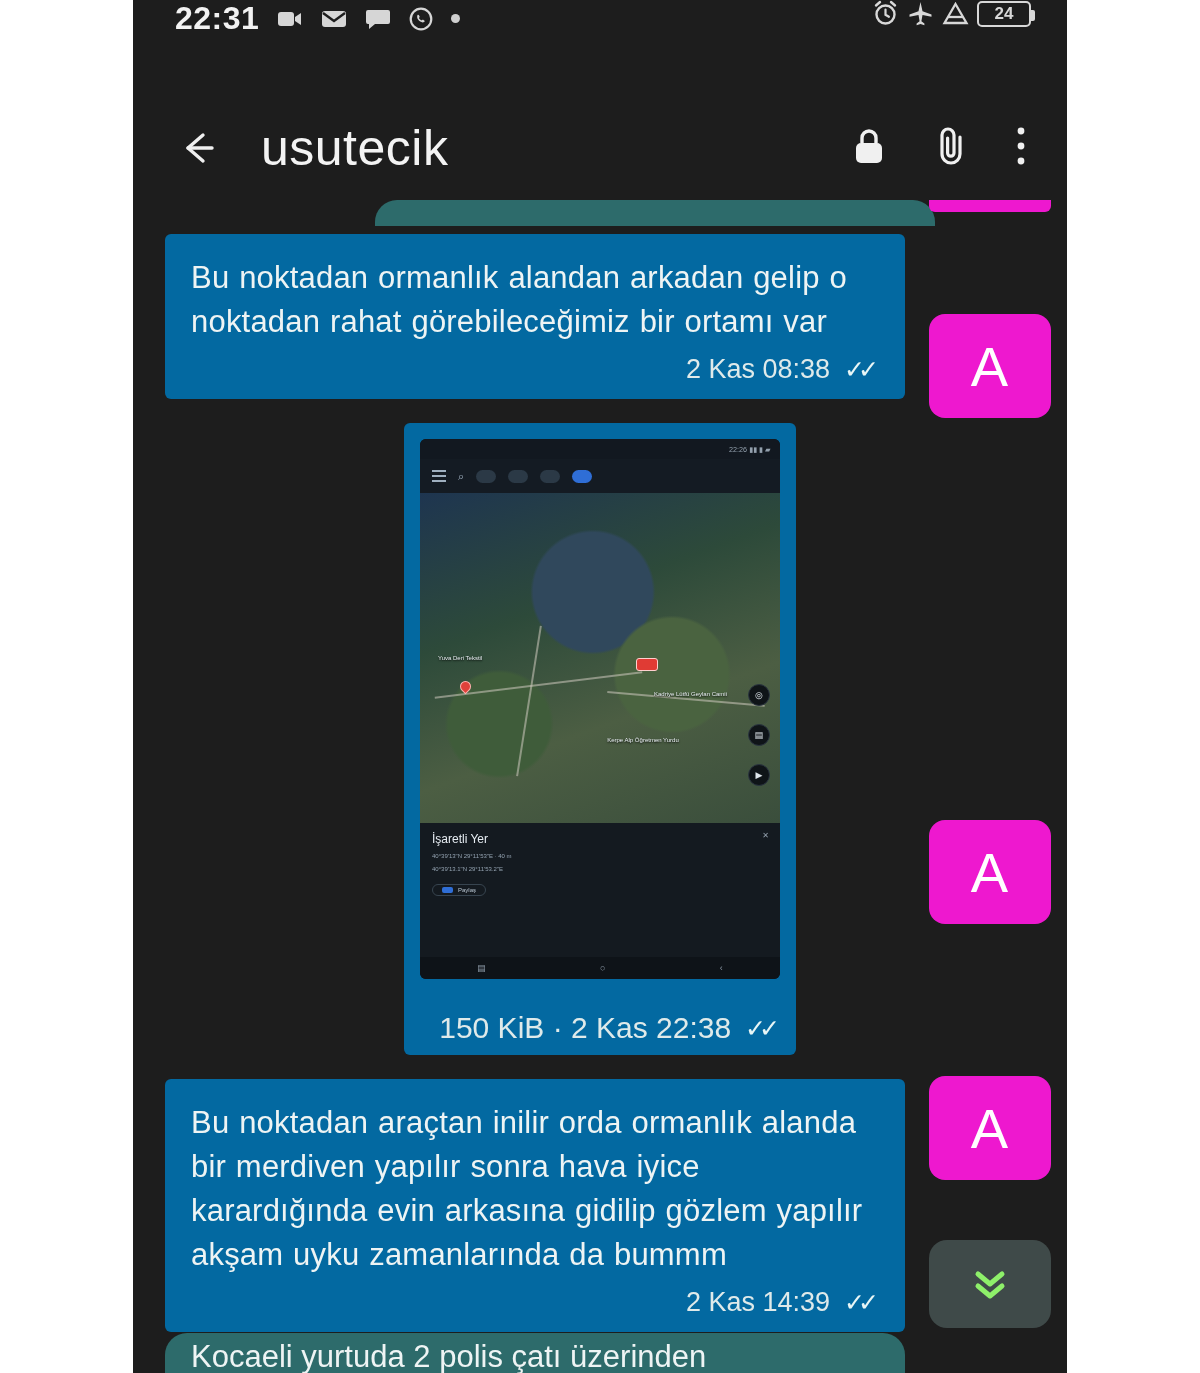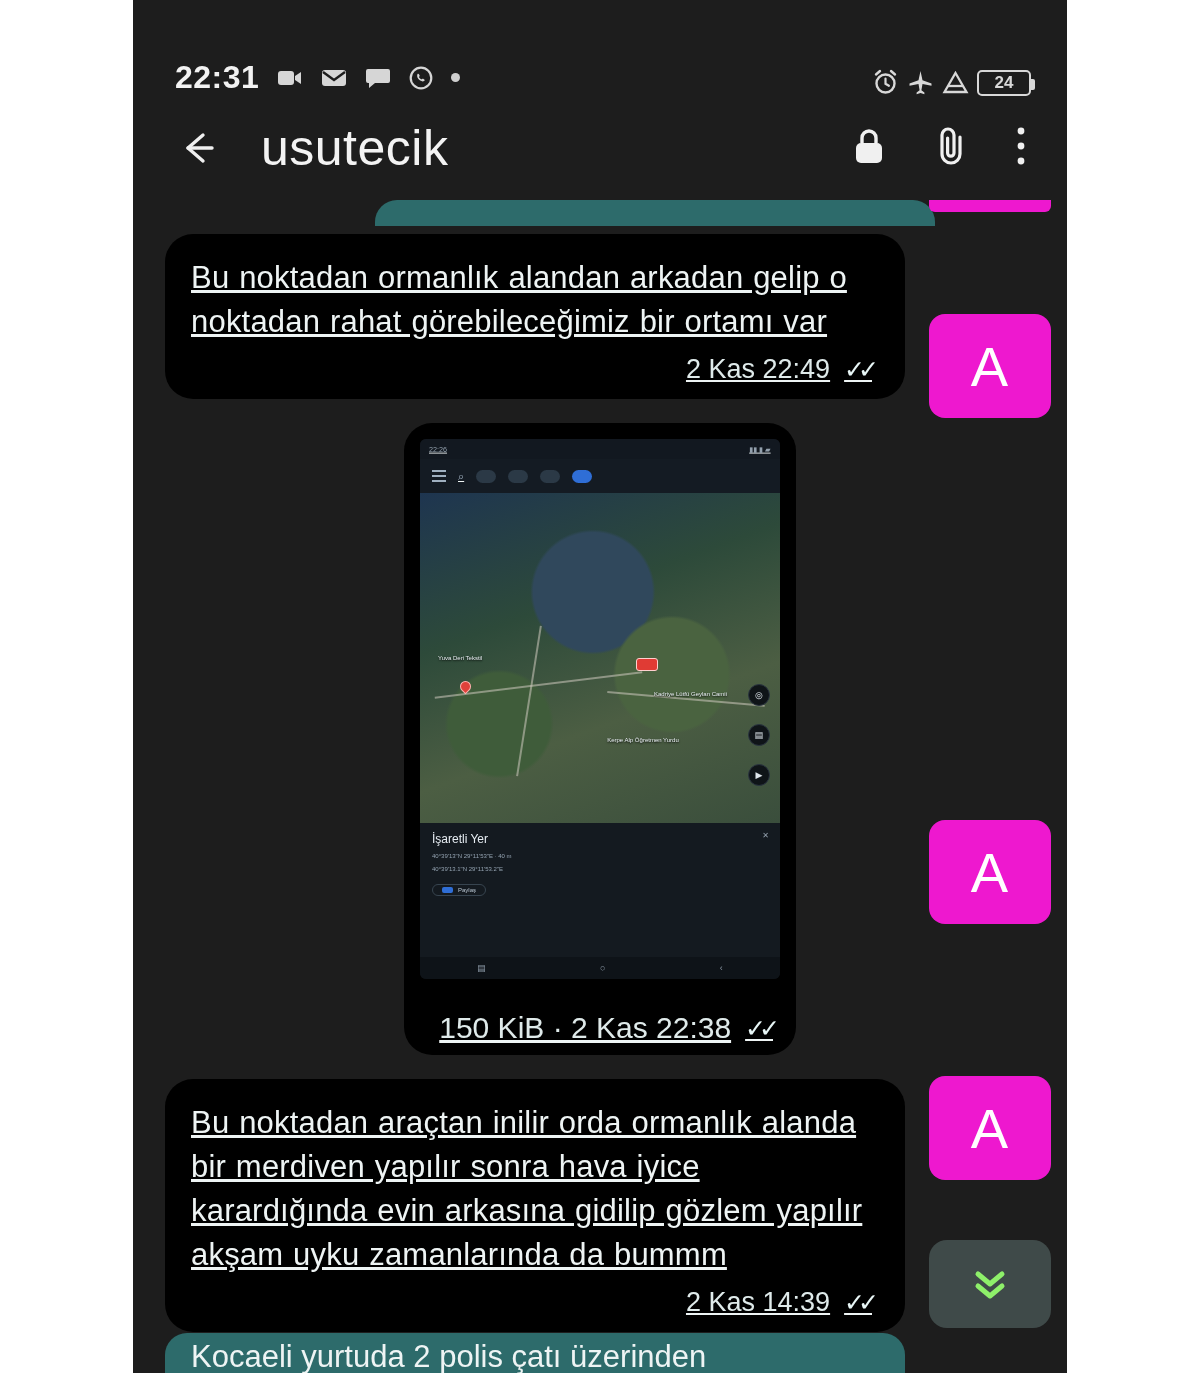--- a/index.html
+++ b/index.html
@@ -20,21 +20,21 @@
     left: 133px; top: 0;
     width: 934px; height: 1373px;
     background: #1d1d1d;
     overflow: hidden;
   }
 
   
   .statusbar {
     height: 96px;
     display: flex;
-    align-items: flex-end;
+    align-items: flex-start;
     padding: 0 36px 0 42px;
     color: #e9e9e9;
   }
   .status-left {
     display: flex; align-items: center; gap: 18px;
   }
   .status-time {
     font-size: 32px;
     font-weight: bold;
     letter-spacing: 0.5px;
@@ -95,27 +95,26 @@
     height: calc(1373px - 96px - 104px);
     padding: 0 0 0 0;
     overflow: hidden;
   }
   .bubble-row {
     display: flex;
     padding: 0 32px 0 32px;
     margin-bottom: 24px;
   }
   .bubble {
-    background: #000000;
-    border-radius: 28px;
+    background: #0369a1;
+    border-radius: 6px;
     padding: 22px 26px 14px 26px;
     max-width: 740px;
     color: #eef4f4;
     position: relative;
-    text-decoration: underline;
   }
   .bubble.media { padding: 16px 16px 10px 16px; }
   .btext {
     font-size: 31px;
     line-height: 1.42;
     letter-spacing: 0.2px;
     word-spacing: 1px;
   }
   .meta {
     display: flex;
@@ -193,21 +192,21 @@
     width: 360px;
     height: 540px;
     border-radius: 6px;
     overflow: hidden;
     background: #10151b;
     position: relative;
     display: block;
   }
   .thumb .t-status {
     height: 20px; background: #121820;
-    display: flex; align-items: center; justify-content: space-between;
+    display: flex; align-items: center; justify-content: flex-end;
     padding: 0 8px;
   }
   .thumb .t-status span {
     font-size: 8px; color: #93a0ad; transform: scale(0.9);
   }
   .thumb .t-search {
     height: 34px; background: #141b23;
     display: flex; align-items: center; gap: 12px;
     padding: 0 12px;
   }
@@ -372,21 +371,21 @@
 
       <div class="top-clip">
         <div class="stub"></div>
       </div>
       <div class="magenta-stub"></div>
 
       <div class="bubble-row">
         <div class="bubble">
           <div class="btext">Bu noktadan ormanlık alandan arkadan gelip o noktadan rahat görebileceğimiz bir ortamı var</div>
           <div class="meta">
-            <span>2 Kas 22:49</span>
+            <span>2 Kas 08:38</span>
             <span class="ticks">✓✓</span>
           </div>
         </div>
       </div>
       <div class="avatar" style="top:114px">A</div>
 
       <div class="bubble-row" style="justify-content:center">
         <div class="bubble media">
           <div class="thumb">
             <div class="t-status">

